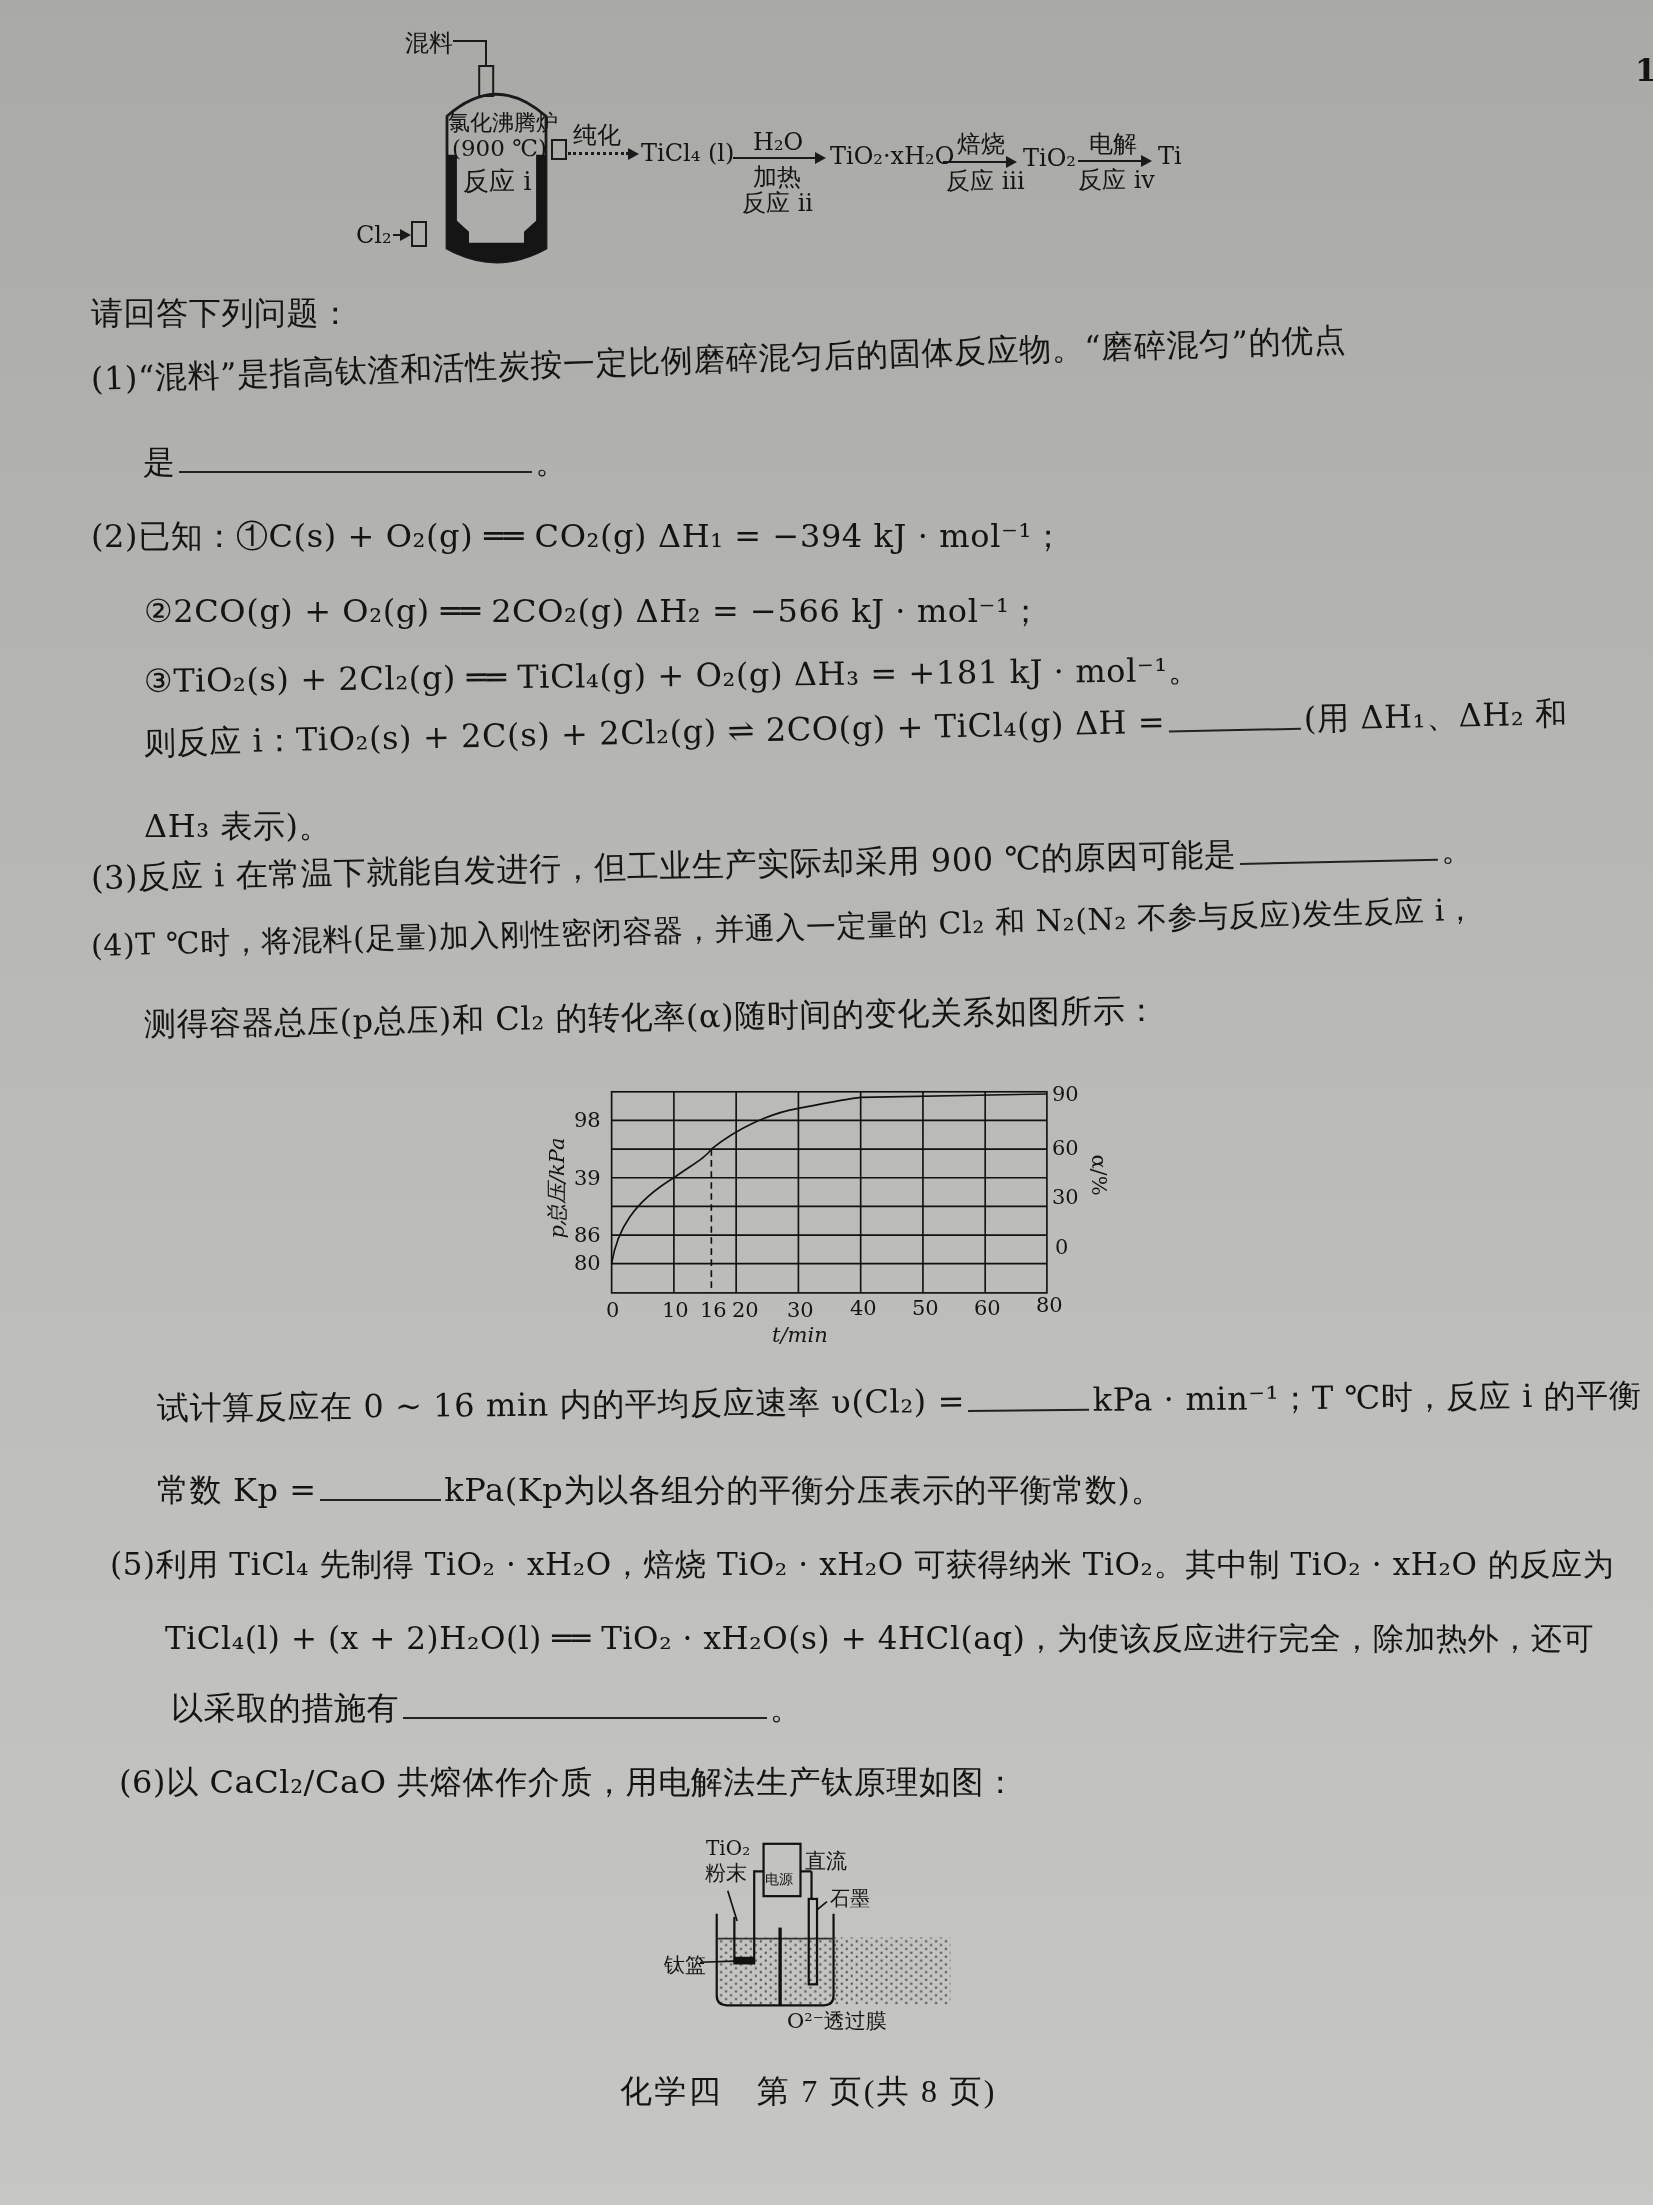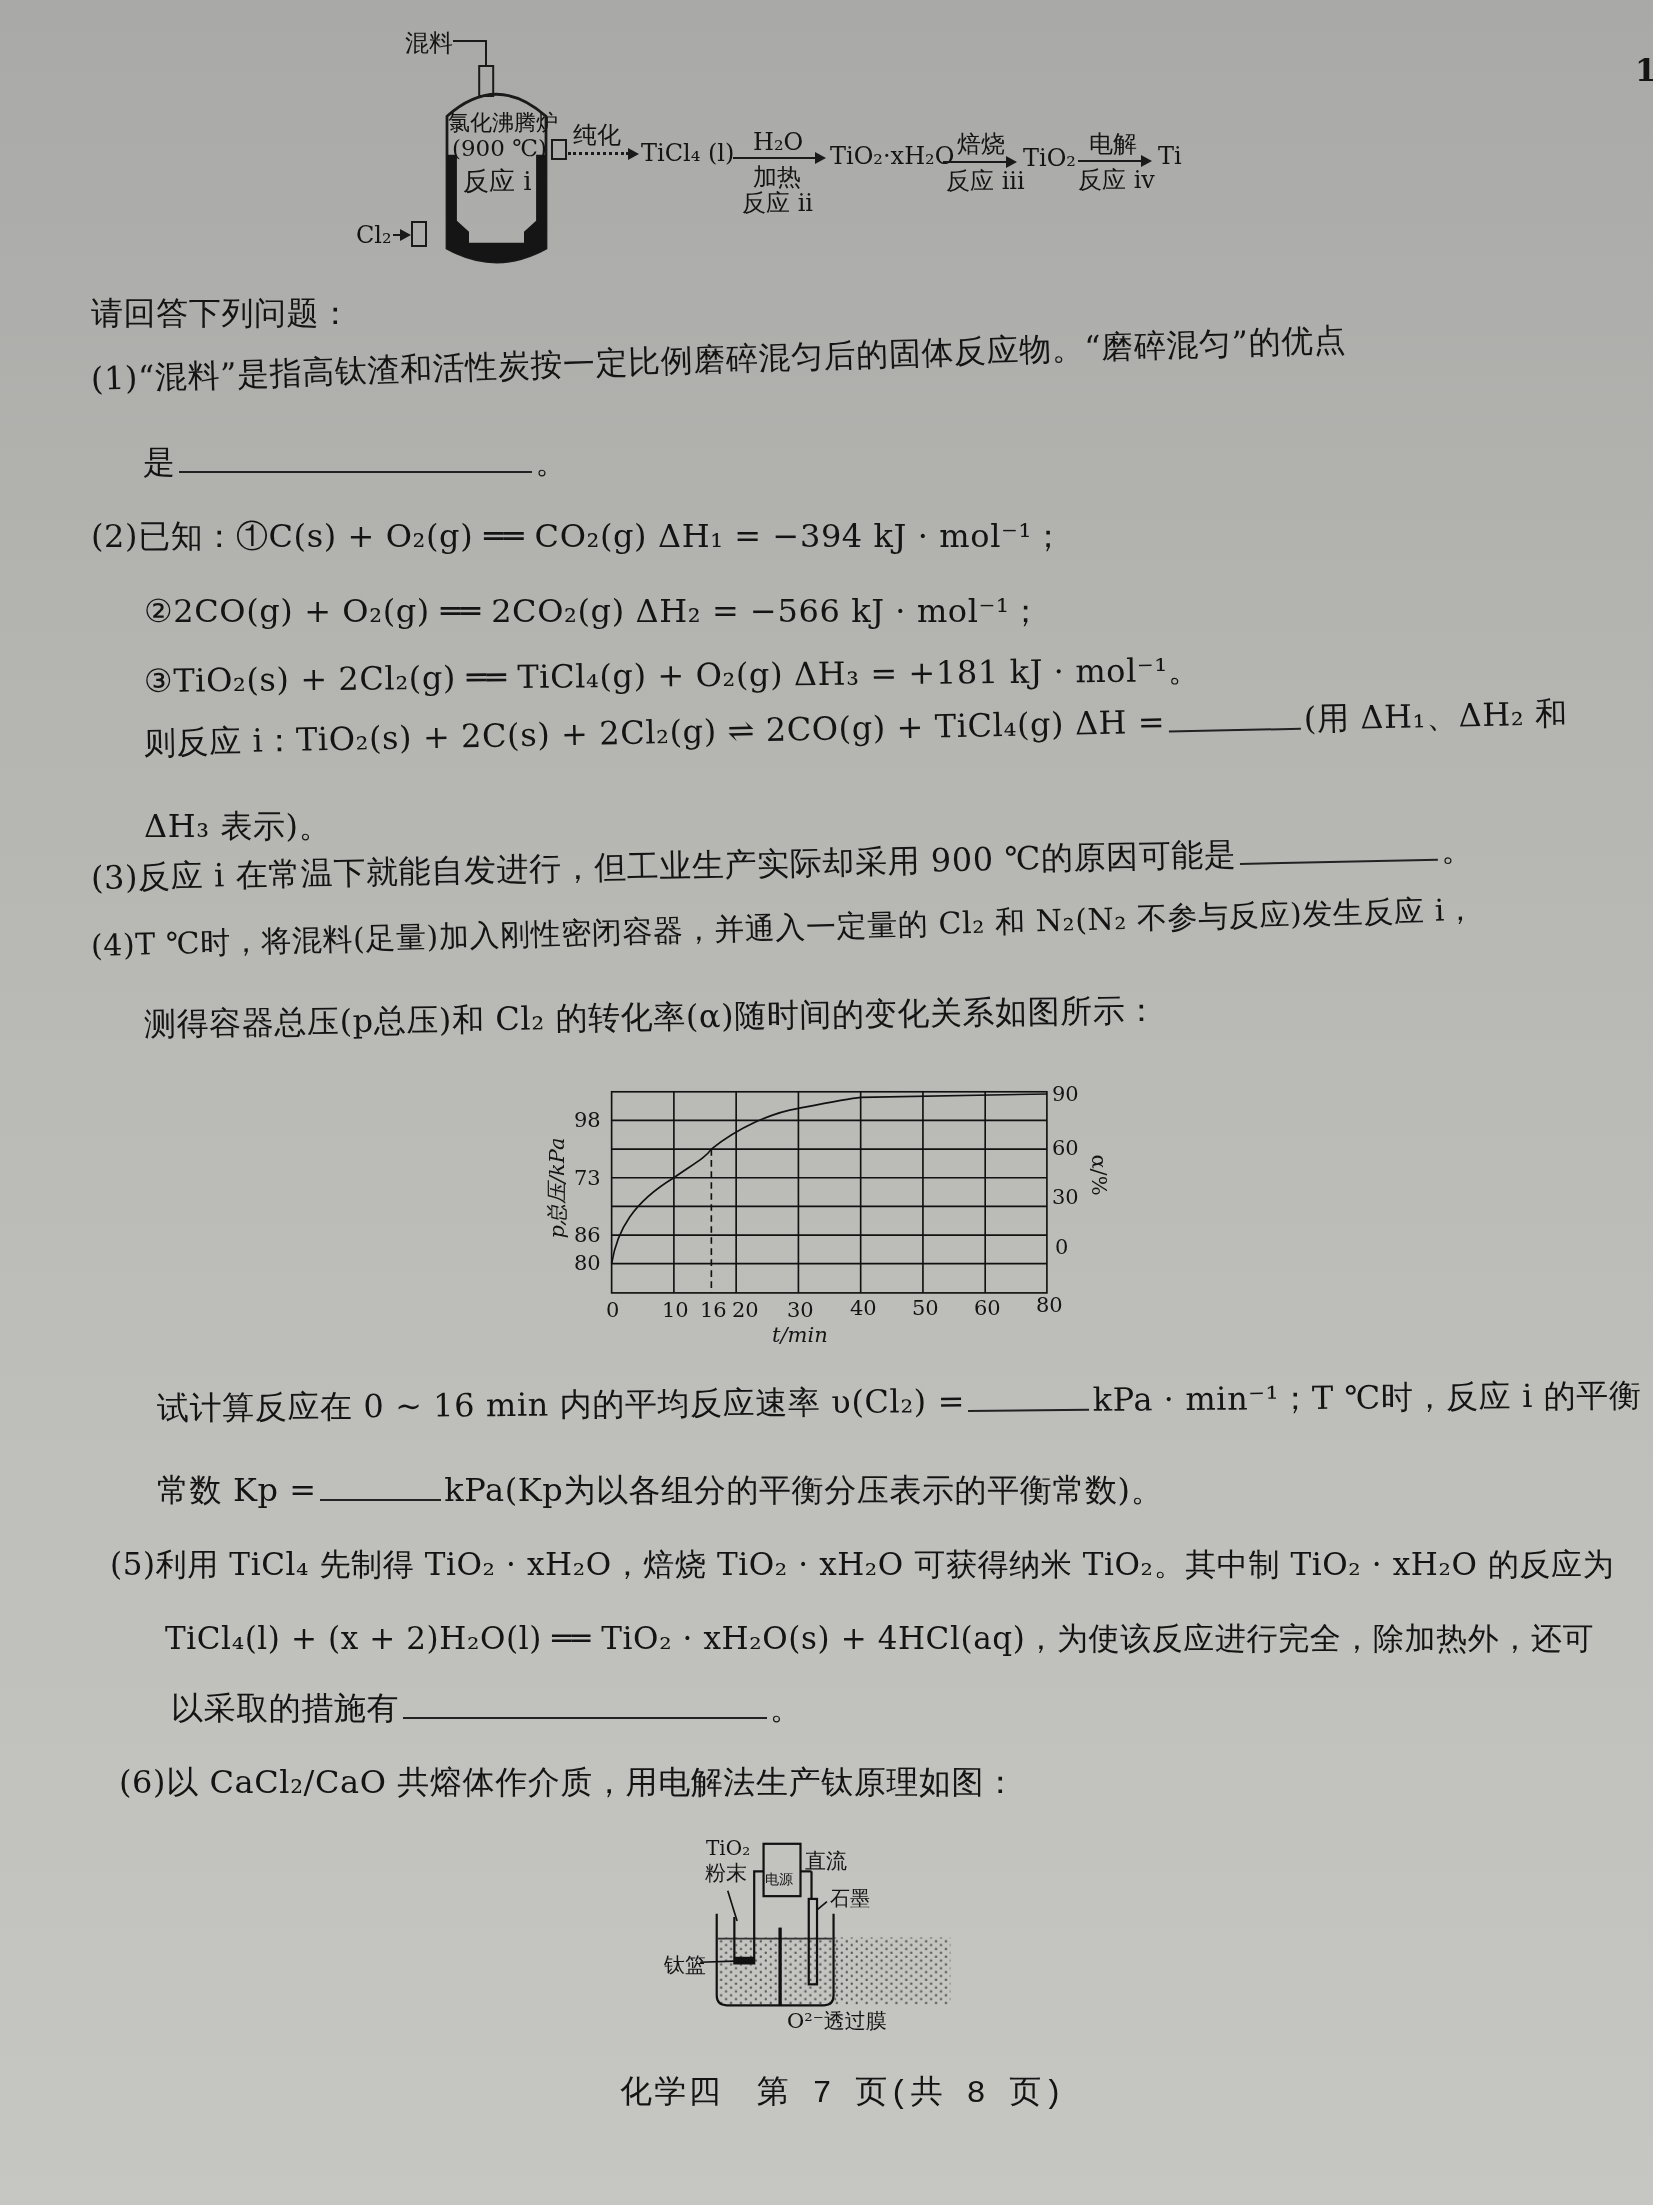--- a/index.html
+++ b/index.html
@@ -13,21 +13,21 @@
   .abs { position:absolute; }
   .line { position:absolute; left:0; font-size:32px; white-space:nowrap; letter-spacing:0.6px; }
   .blank { display:inline-block; border-bottom:2.8px solid #222; vertical-align:baseline; height:5.5px; margin:0 3.3px; }
   
   .flow-text { position:absolute; font-size:24px; white-space:nowrap; }
   .arrow { position:absolute; height:2.2px; background:#1a1a1a; }
   .arrow::after { content:""; position:absolute; right:-2.2px; top:-5.5px; border-left:11px solid #1a1a1a; border-top:6.6px solid transparent; border-bottom:6.6px solid transparent; }
   .dotted { position:absolute; border-top:3.3px dotted #1a1a1a; height:0; }
   .tick { position:absolute; font-size:21px; }
   
-  .footer { position:absolute; left:620px; top:2070px; font-size:32px; font-family:Liberation Mono, monospace; letter-spacing:2.2px; }
+  .footer { position:absolute; left:620px; top:2070px; font-size:32px; font-family:Liberation Serif, serif; letter-spacing:2.2px; }
 </style>
 </head>
 <body>
 
 <div class="abs" style="left:1635px; top:52px; font-size:31px; font-weight:bold;">1</div>
 
 <div class="abs" style="left:0; top:0; width:1654px; height:265px;">
   <div class="flow-text" style="left:405px; top:26.5px;">混料</div>
   <div class="abs" style="left:453px; top:40px; width:33px; height:2.2px; background:#1a1a1a;"></div>
   <div class="abs" style="left:485px; top:40px; width:2.2px; height:25px; background:#1a1a1a;"></div>
@@ -102,21 +102,21 @@
       <line x1="582" y1="50" x2="582" y2="415"></line>
       <line x1="695" y1="50" x2="695" y2="415"></line>
       <line x1="808" y1="50" x2="808" y2="415"></line>
     </g>
 
     <path d="M130 362 C140 300 170 250 243 206 C280 180 300 170 311 154 C360 115 420 88 469 80 C520 70 560 62 582 60 L920 54" stroke="#111" stroke-width="3" fill="none"></path>
     <line x1="311" y1="154" x2="311" y2="415" stroke="#111" stroke-width="3" stroke-dasharray="12 8"></line>
   </svg>
 
   <div class="tick" style="left:34px; top:44px;">98</div>
-  <div class="tick" style="left:34px; top:102px;">73</div>
+  <div class="tick" style="left:34px; top:102px;">39</div>
   <div class="tick" style="left:34px; top:159px;">86</div>
   <div class="tick" style="left:34px; top:187px;">80</div>
   <div class="tick" style="left:-33px; top:110px; transform:rotate(-90deg); font-style:italic;">p总压/kPa</div>
 
   <div class="tick" style="left:512px; top:17.6px;">90</div>
   <div class="tick" style="left:512px; top:72px;">60</div>
   <div class="tick" style="left:512px; top:121px;">30</div>
   <div class="tick" style="left:515px; top:171px;">0</div>
   <div class="tick" style="left:538px; top:99px; transform:rotate(90deg);">α/%</div>
 

